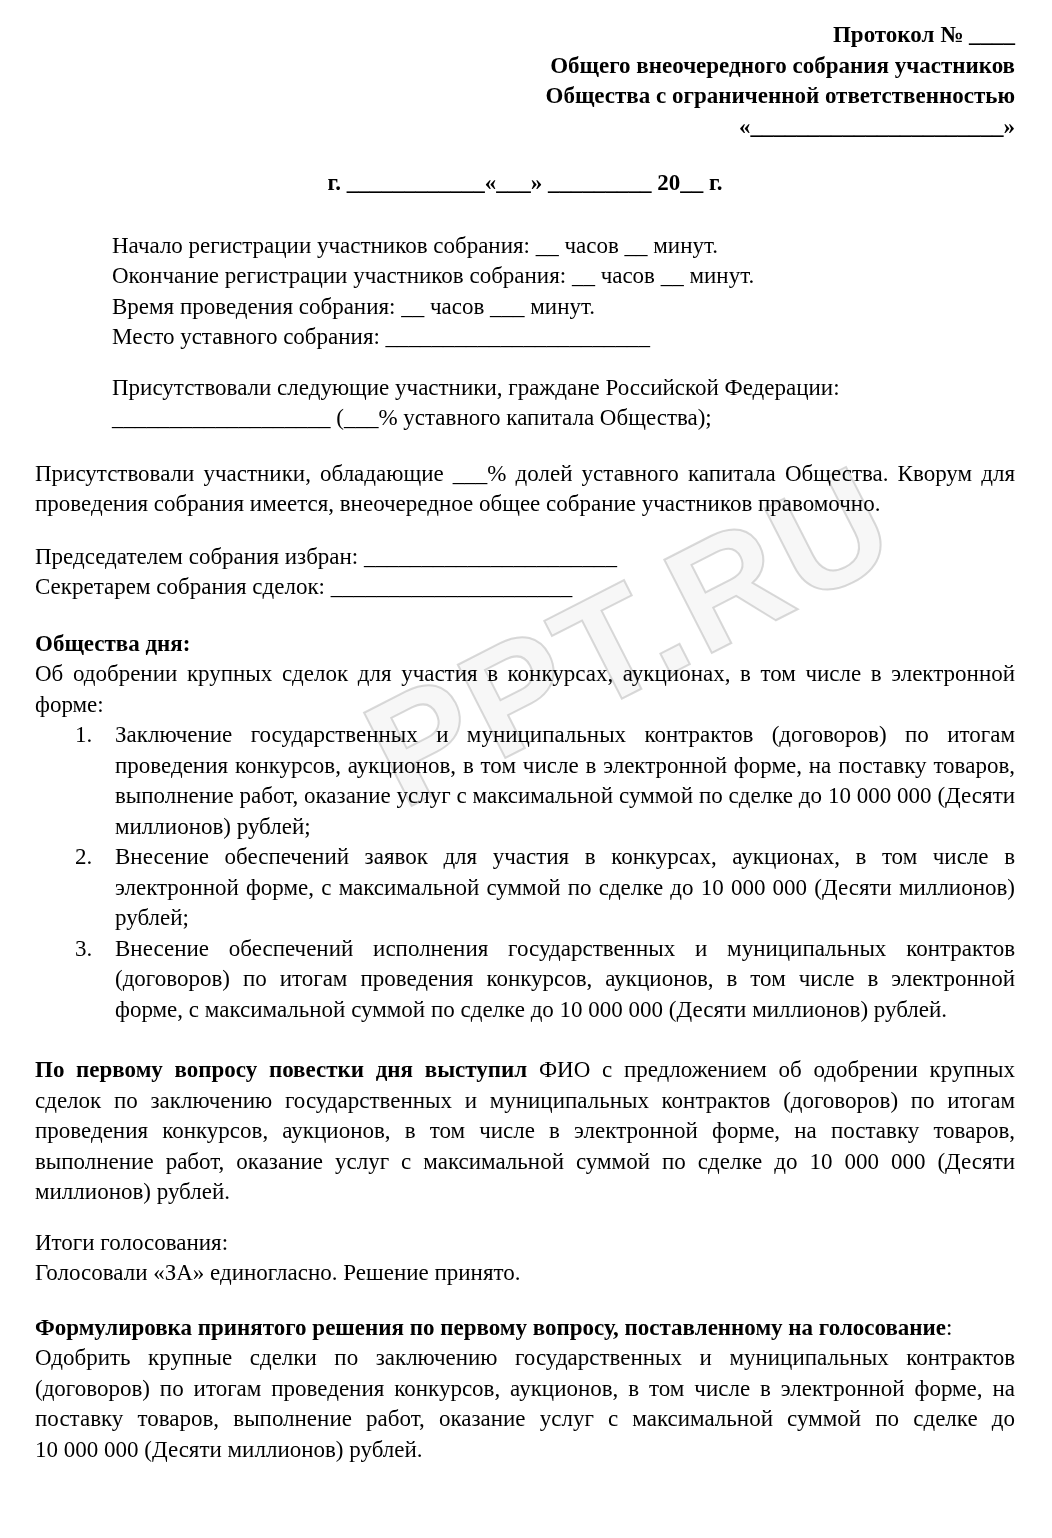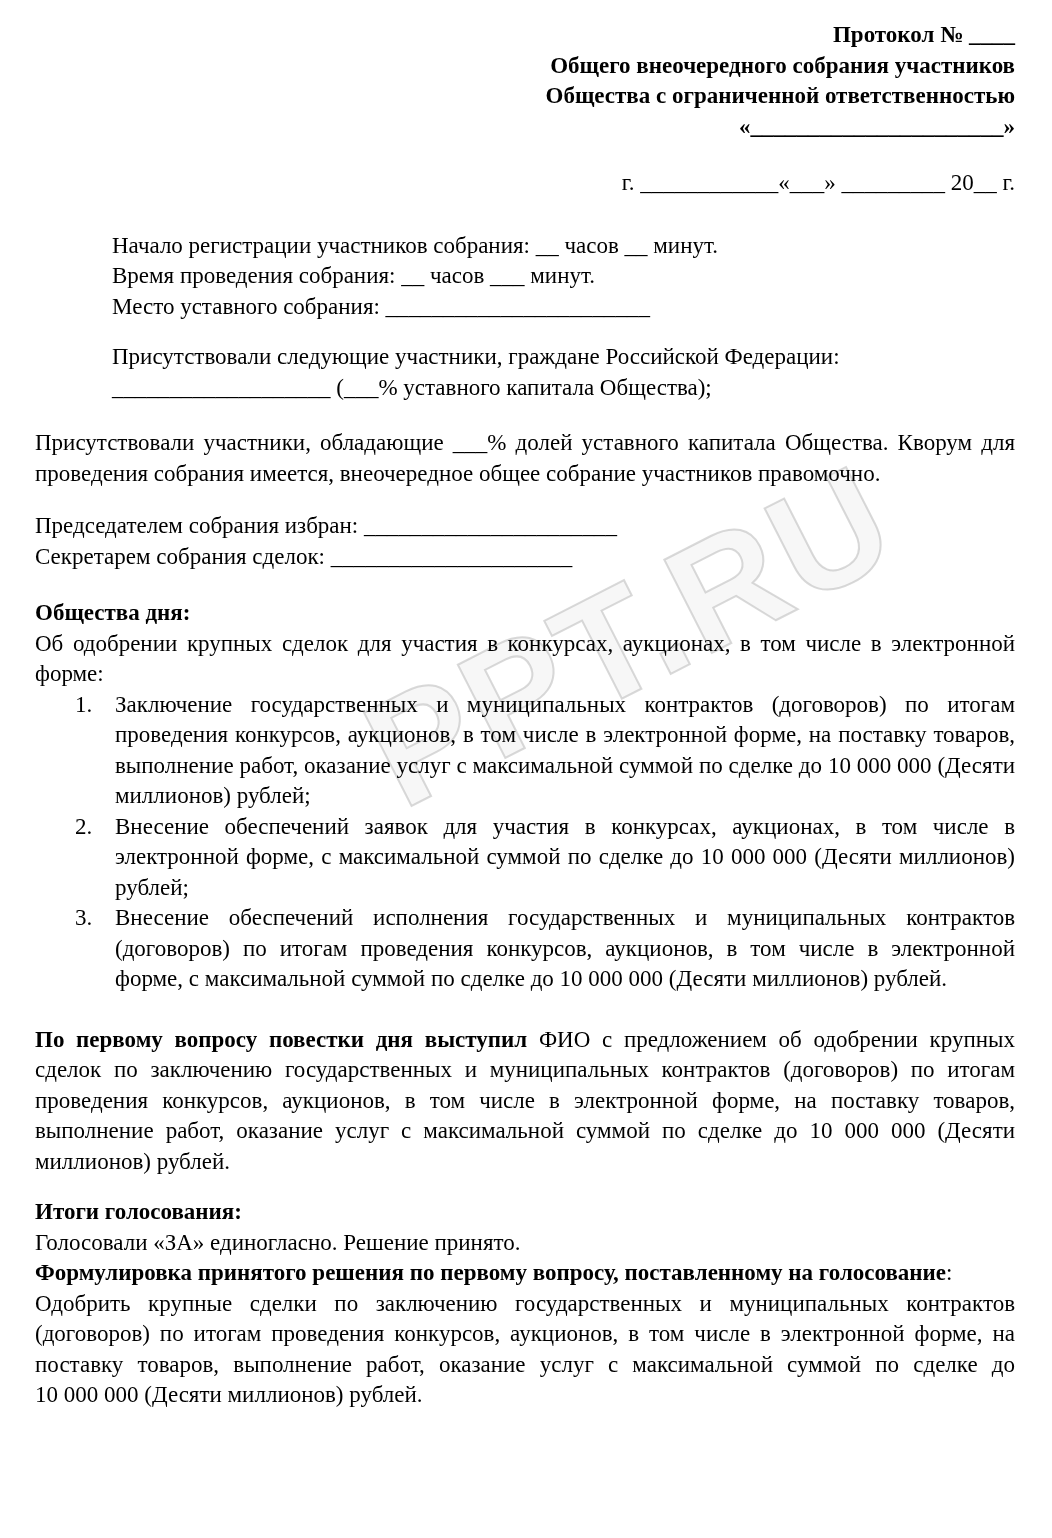--- a/index.html
+++ b/index.html
@@ -30,42 +30,42 @@
     font-size:152px;
     letter-spacing:4px;
     color:rgba(238,238,238,0.45);
     -webkit-text-stroke:2px rgba(185,185,185,0.55);
     user-select:none;
     pointer-events:none;
   }
   .title-block { text-align:right; font-weight:bold; }
   .dateline {
     display:flex;
-    justify-content:flex-end;
-    font-weight:normal;
+    justify-content:center;
+    font-weight:bold;
     margin-top:26px;
   }
   .indent-block { padding-left:77px; }
   .reg-block   { margin-top:32px; }
   .attendees   { margin-top:20px; }
   .quorum      { margin-top:25px; text-align:justify; }
   .officers    { margin-top:22px; font-weight:normal; }
   .agenda      { margin-top:26px; }
   .agenda-heading { font-weight:bold; }
   .just { text-align:justify; }
   .agenda-item {
     position:relative;
     padding-left:80px;
     text-align:justify;
   }
   .agenda-item .num { position:absolute; left:40px; top:0; }
   .first-question { margin-top:30px; text-align:justify; }
   .voting     { margin-top:18px; }
-  .voting-heading { font-weight:bold;margin-top:20px; }
-  .resolution { }
+  .voting-heading { font-weight:normal;margin-top:20px; }
+  .resolution { margin-top:24px; }
   .resolution-heading { text-align:justify; }
   .resolution-heading b { font-weight:bold; }
   .resolution-body { text-align:justify; }
   b, .b { font-weight:bold; }
 </style>
 </head>
 <body>
 
 <div class="page">
 
@@ -80,20 +80,21 @@
       <p>«______________________»</p>
     </div>
 
     <div class="dateline">
       <span>г. ____________</span>
       <span>«___» _________ 20__ г.</span>
     </div>
 
     <div class="indent-block reg-block">
       <p>Начало регистрации участников собрания: __ часов __ минут.</p>
+      <p>Окончание регистрации участников собрания: __ часов __ минут.</p>
       <p>Время проведения собрания: __ часов ___ минут.</p>
       <p>Место уставного собрания: _______________________</p>
     </div>
 
     <div class="indent-block attendees">
       <p>Присутствовали следующие участники, граждане Российской Федерации:</p>
       <p>___________________ (___% уставного капитала Общества);</p>
     </div>
 
     <p class="quorum">Присутствовали участники, обладающие ___% долей уставного капитала Общества. Кворум для проведения собрания имеется, внеочередное общее собрание участников правомочно.</p>

